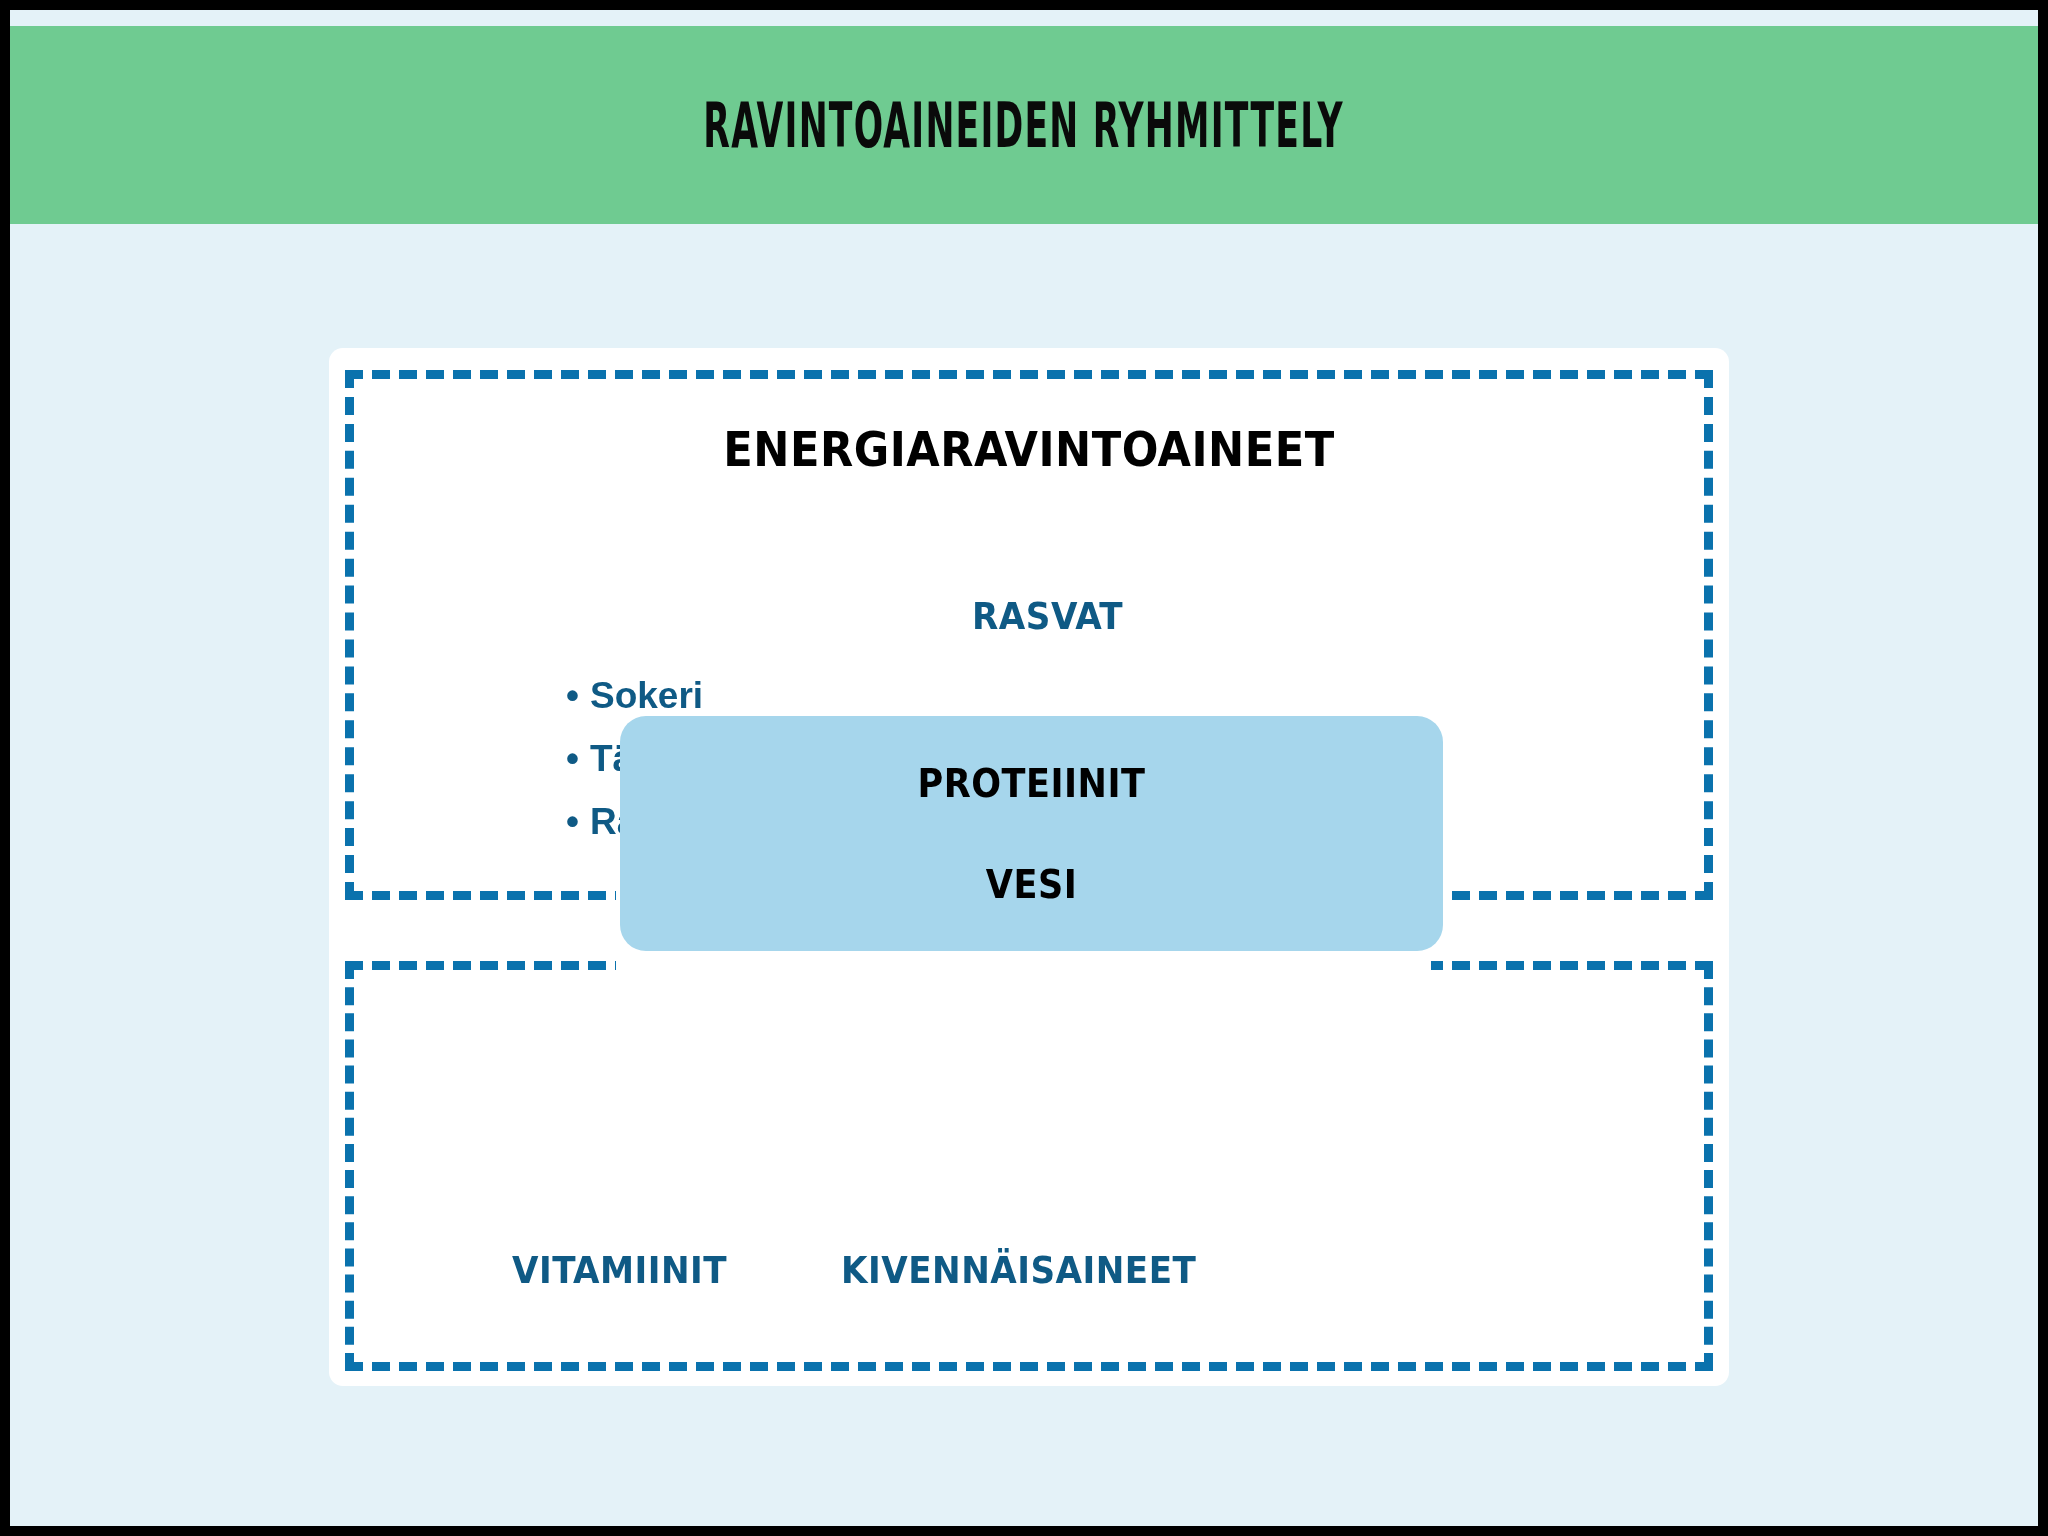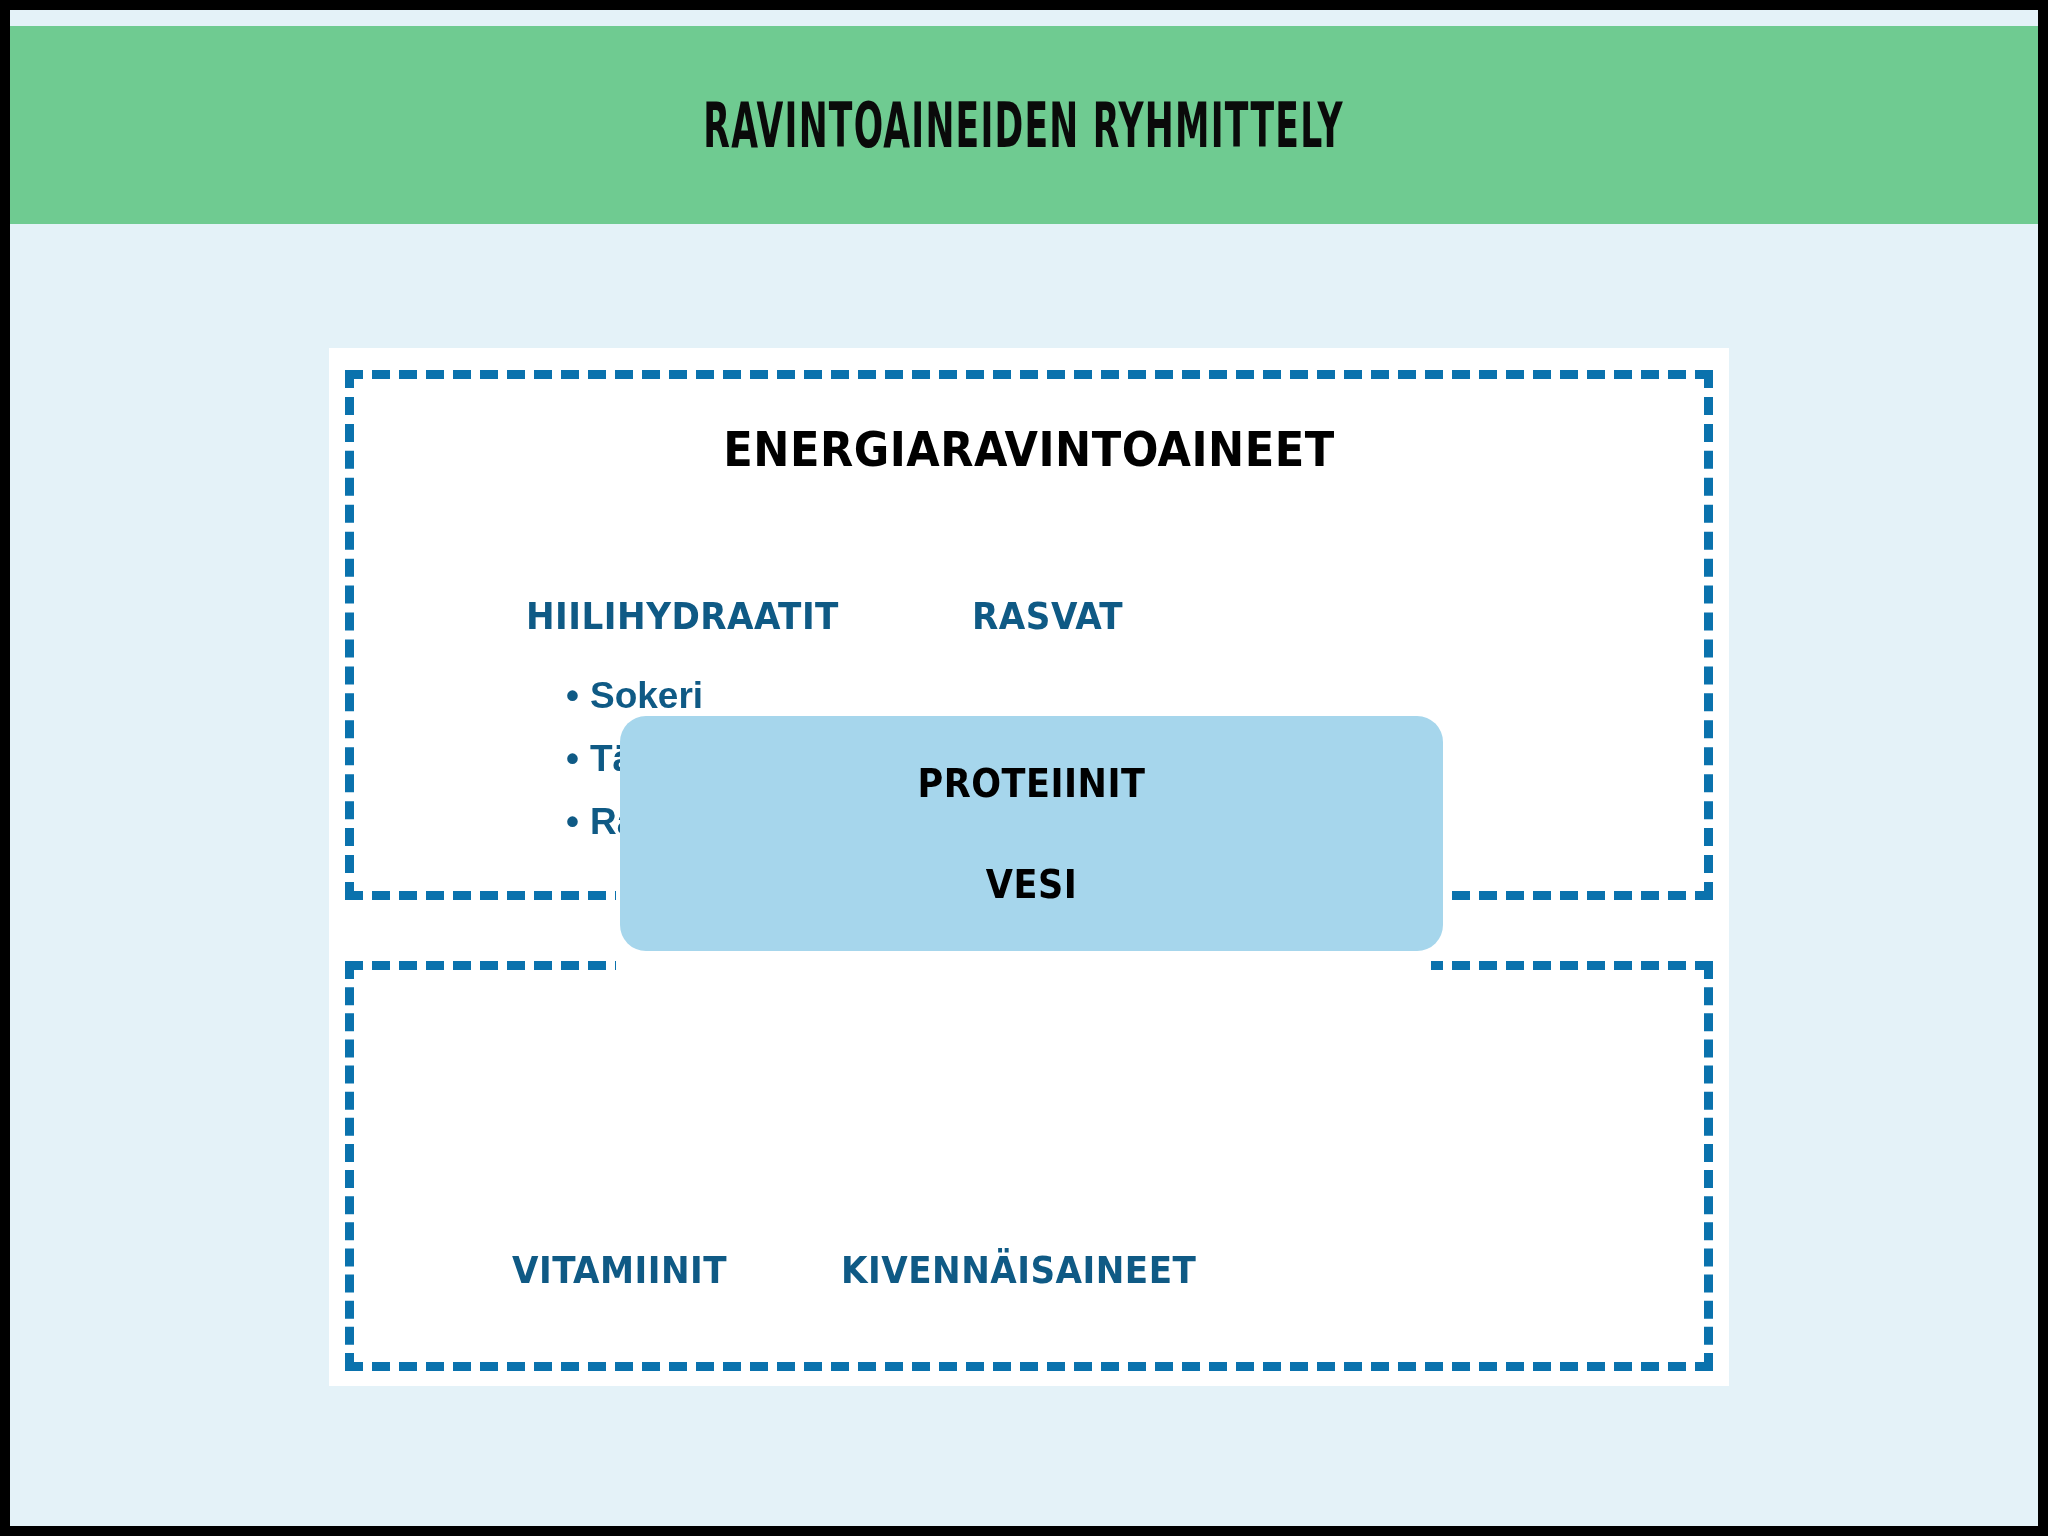--- a/index.html
+++ b/index.html
@@ -57,20 +57,21 @@
   }
 
   
   .card {
     position: absolute;
     left: 319px;   
     top: 338px;    
     width: 1400px;
     height: 1038px;
     background: #ffffff;
+    border-radius: 14px;
   }
 
   
   .dashed-box {
     position: absolute;
     border: 9px dashed #0a72ad;
     background: transparent;
   }
 
   .dashed-energy {
@@ -204,21 +205,20 @@
 
       <div class="dashed-box dashed-energy"></div>
 
       <div class="dashed-box dashed-protective"></div>
 
       <div class="dash-mask mask-energy-bottom"></div>
       <div class="dash-mask mask-protective-top"></div>
 
       <div class="section-heading heading-energy">ENERGIARAVINTOAINEET</div>
 
-      <div class="sub-label label-carbs">HIILIHYDRAATIT</div>
 
       <div class="sub-label label-fats">RASVAT</div>
 
       <ul class="bullet-list">
         <li class="bullet-item">
           <span class="bullet-dot">•</span><span>Sokeri</span>
         </li>
         <li class="bullet-item">
           <span class="bullet-dot">•</span><span>Tärkkelys</span>
         </li>

